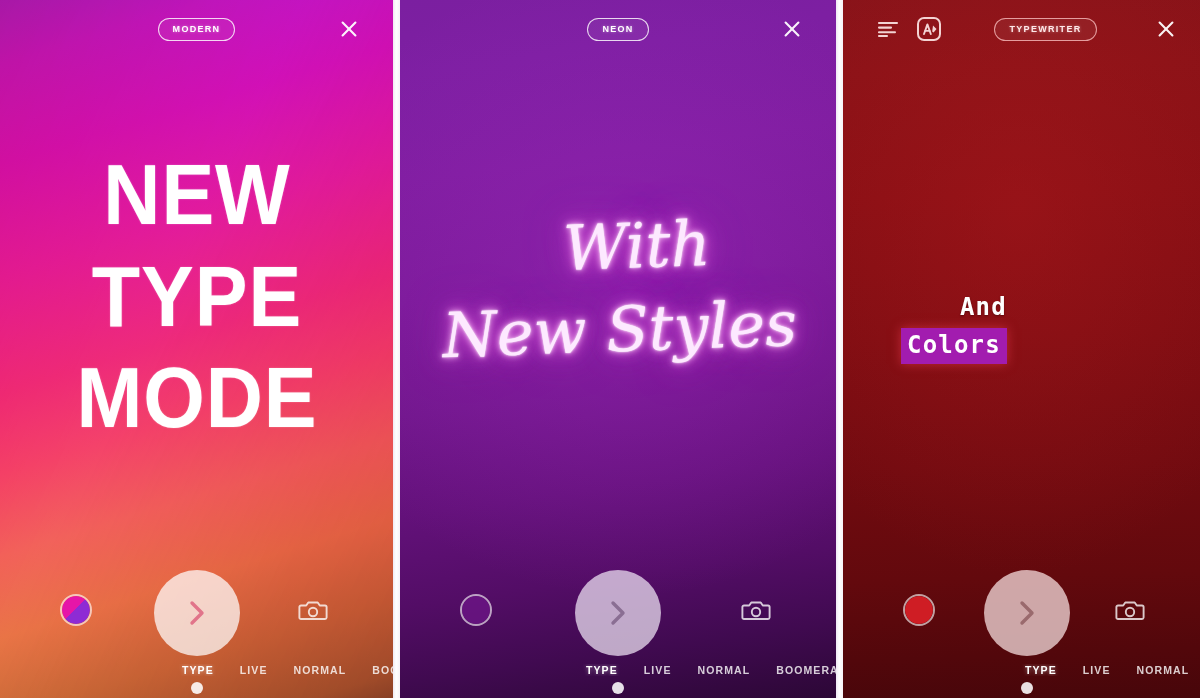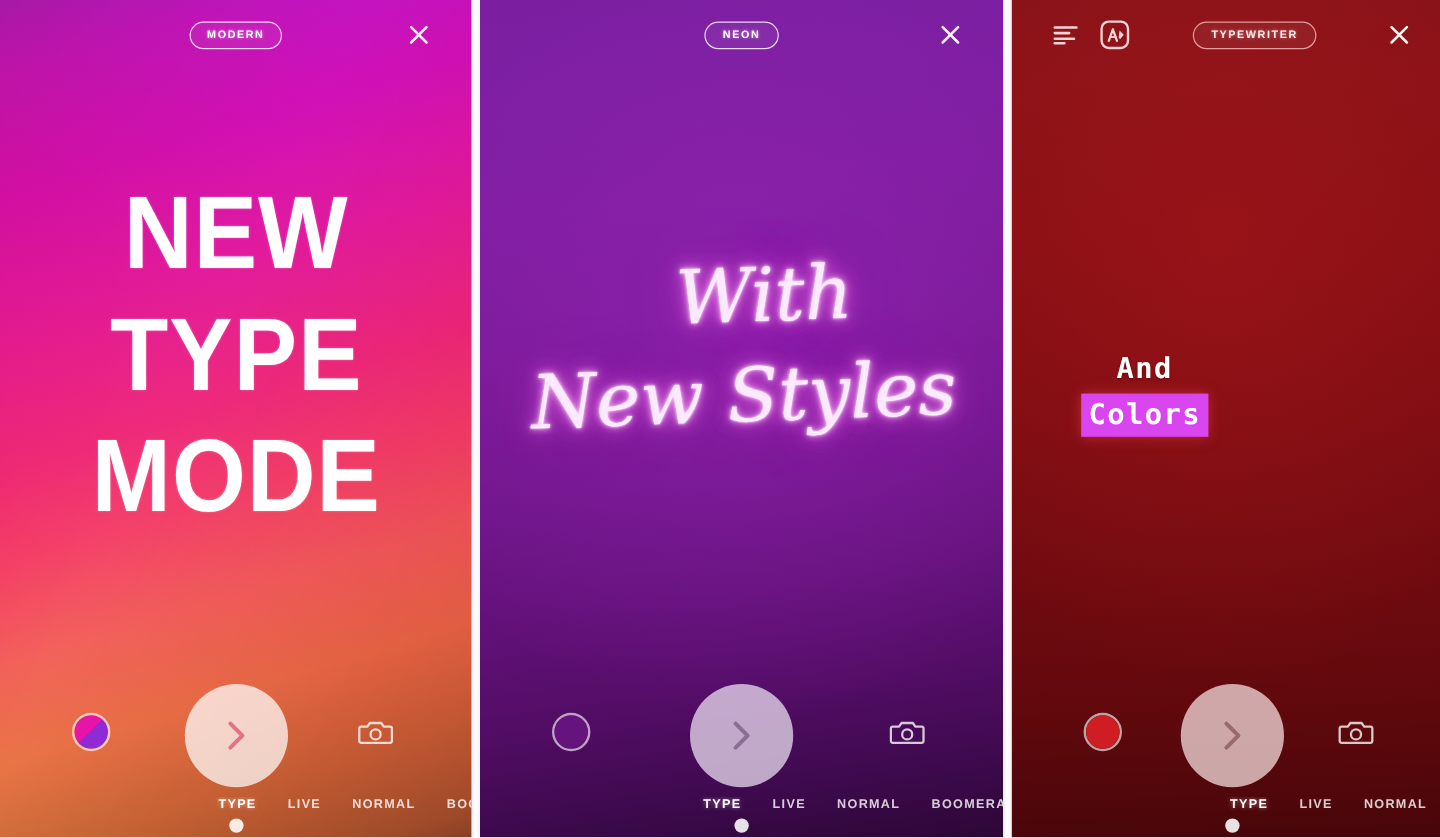--- a/index.html
+++ b/index.html
@@ -201,37 +201,37 @@
       0 0 26px #c23ecb,
       0 0 44px #9b2bb0;
   }
   .neon-text .l1 { display: block; padding-left: 40px; }
   .neon-text .l2 { display: block; margin-top: 4px; }
 
   .type-block {
     position: absolute;
     left: 58px;
     top: 292px;
-    text-align: center;
+    text-align: right;
   }
   .type-line {
     font-family: "DejaVu Sans Mono", monospace;
     font-weight: 700;
     font-size: 24px;
     letter-spacing: 1.2px;
     line-height: 1.32;
     display: inline-block;
   }
   .type-line.plain {
     color: #ffffff;
     text-shadow: 0 1px 2px rgba(0,0,0,.35);
   }
   .type-line.highlight {
     color: #ffffff;
-    background: #d946ef;
+    background: #a21caf;
     padding: 2px 6px 3px 6px;
     box-shadow: 0 0 10px rgba(239,62,85,.55);
   }
   .type-row { display: block; }
   .type-row + .type-row { margin-top: 4px; }
 
   
   .bottom {
     position: absolute;
     left: 0; right: 0;

